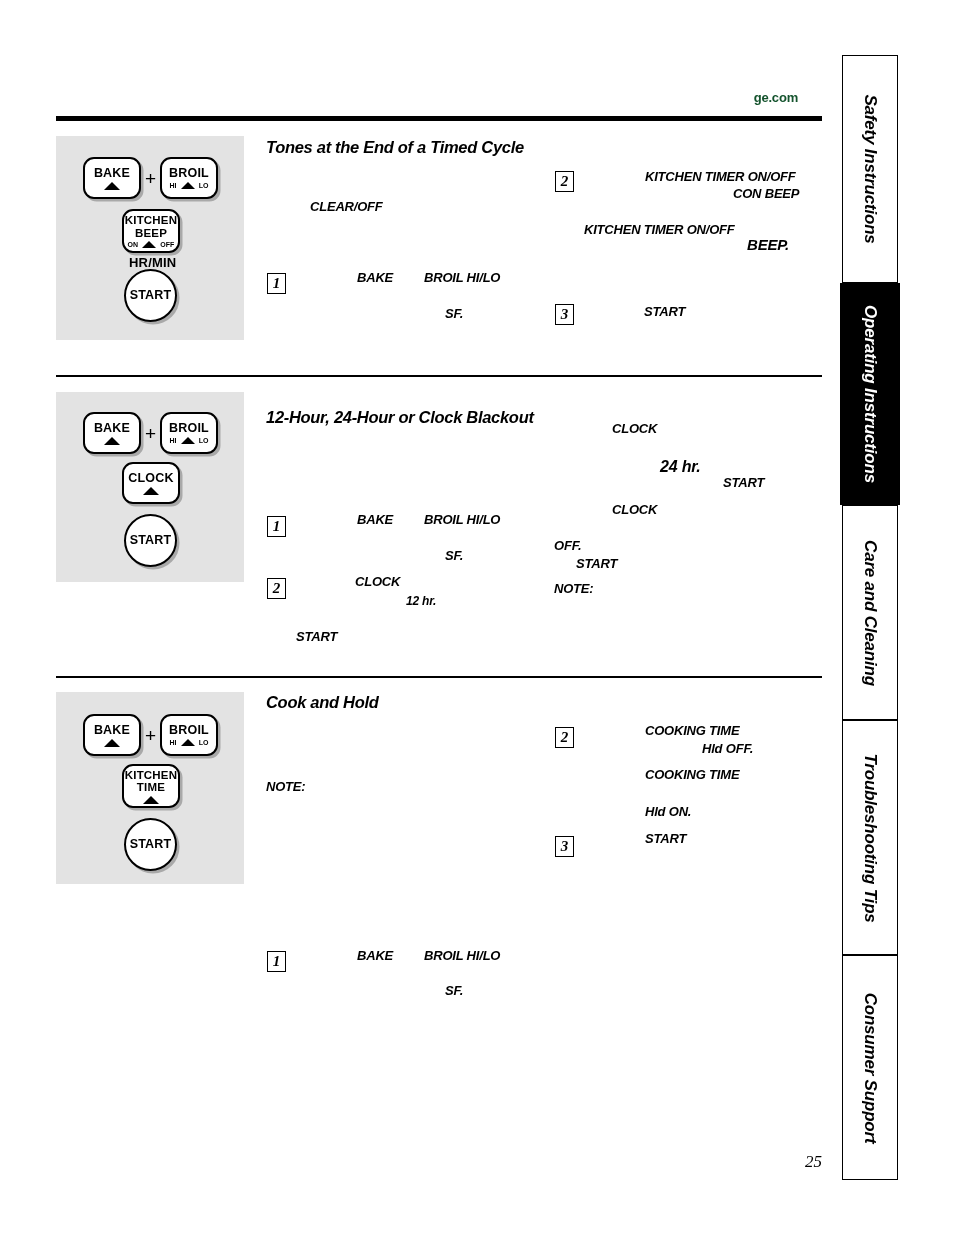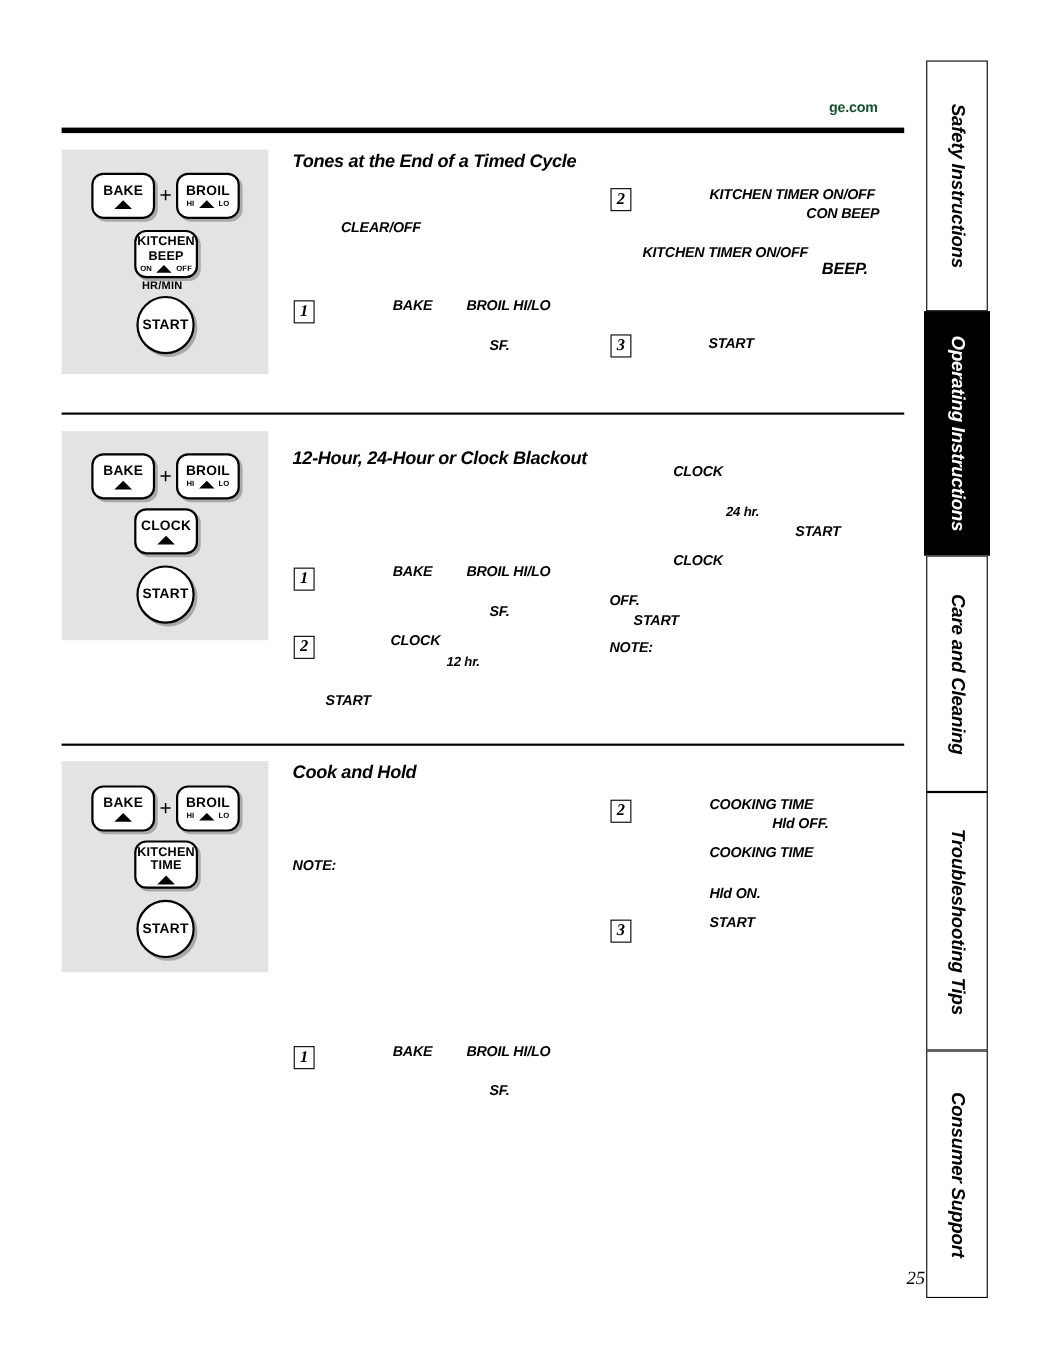--- a/index.html
+++ b/index.html
@@ -130,21 +130,21 @@
     position: absolute;
     font-family: "Liberation Sans", sans-serif;
     font-weight: normal;
     font-size: 19px;
     color: #000;
   }
   .hrmin {
     position: absolute;
     font-family: "Liberation Sans", sans-serif;
     font-weight: bold;
-    font-size: 10px;
+    font-size: 13px;
     letter-spacing: 0.2px;
     color: #000;
   }
   .start-key {
     position: absolute;
     border: 2px solid #000;
     border-radius: 50%;
     background: #ffffff;
     box-shadow: 2.5px 2.5px 0 0 #a9a9a9;
     display: flex;
@@ -207,21 +207,21 @@
     font-style: italic;
     font-size: 17px;
     letter-spacing: -0.2px;
     color: #000;
   }
   .tab.active .tab-label { color: #ffffff; }
 
   
   #page-number {
     position: absolute;
-    left: 824px;
+    left: 805px;
     top: 1152px;
     font-family: "Liberation Serif", serif;
     font-style: italic;
     font-size: 17px;
     color: #000;
   }
 </style>
 </head>
 <body>
 
@@ -310,21 +310,21 @@
         <span class="tri"></span>
       </div>
     </div>
     <div class="start-key" style="left:68px;top:122px;width:53px;height:53px">
       <span class="key-label">START</span>
     </div>
   </div>
 </div>
 
 <div class="kw" style="left:612px;top:421px;font-size:13px">CLOCK</div>
-<div class="kw" style="left:660px;top:458px;font-size:12px">24 hr.</div>
+<div class="kw" style="left:660px;top:458px;font-size:16px">24 hr.</div>
 <div class="kw" style="left:723px;top:475px;font-size:13px">START</div>
 <div class="kw" style="left:612px;top:502px;font-size:13px">CLOCK</div>
 <div class="kw" style="left:357px;top:512px;font-size:13px">BAKE</div>
 <div class="kw" style="left:424px;top:512px;font-size:13px">BROIL HI/LO</div>
 <div class="kw" style="left:554px;top:538px;font-size:13px">OFF.</div>
 <div class="kw" style="left:445px;top:548px;font-size:13px">SF.</div>
 <div class="kw" style="left:576px;top:556px;font-size:13px">START</div>
 <div class="kw" style="left:355px;top:574px;font-size:13px">CLOCK</div>
 <div class="kw" style="left:554px;top:581px;font-size:13px">NOTE:</div>
 <div class="kw" style="left:406px;top:594px;font-size:12px">12 hr.</div>

